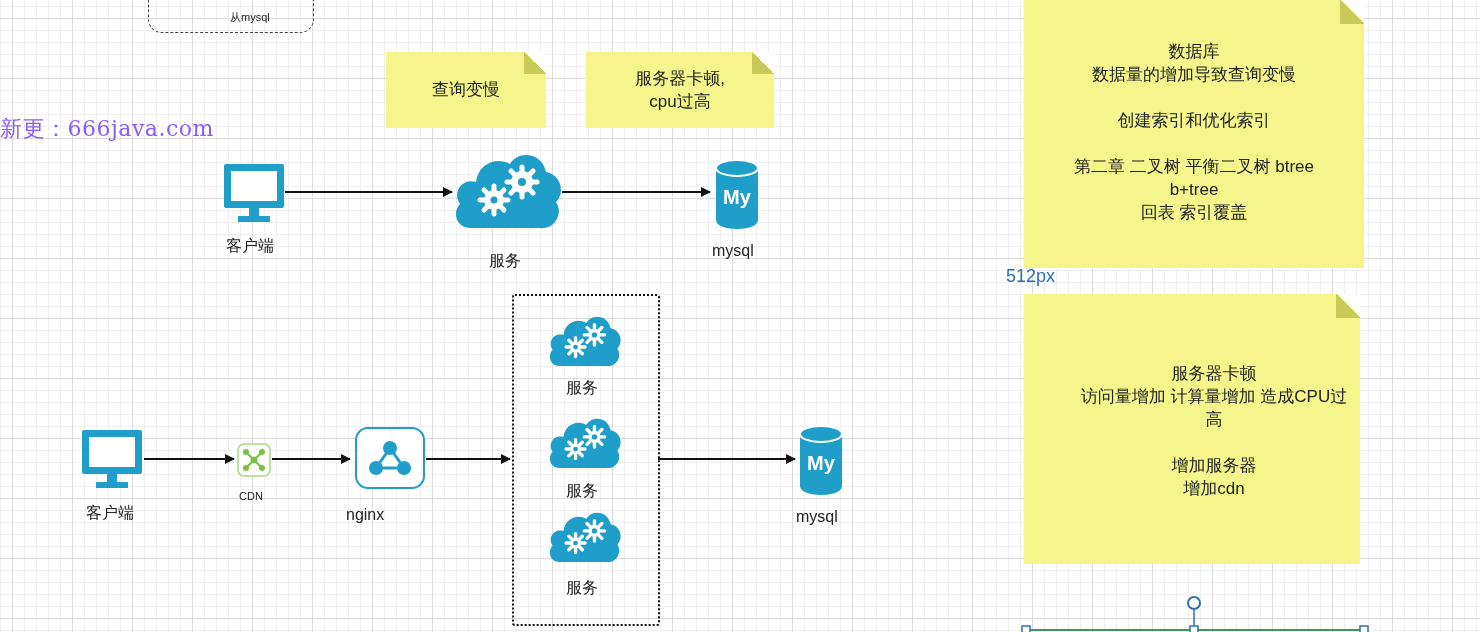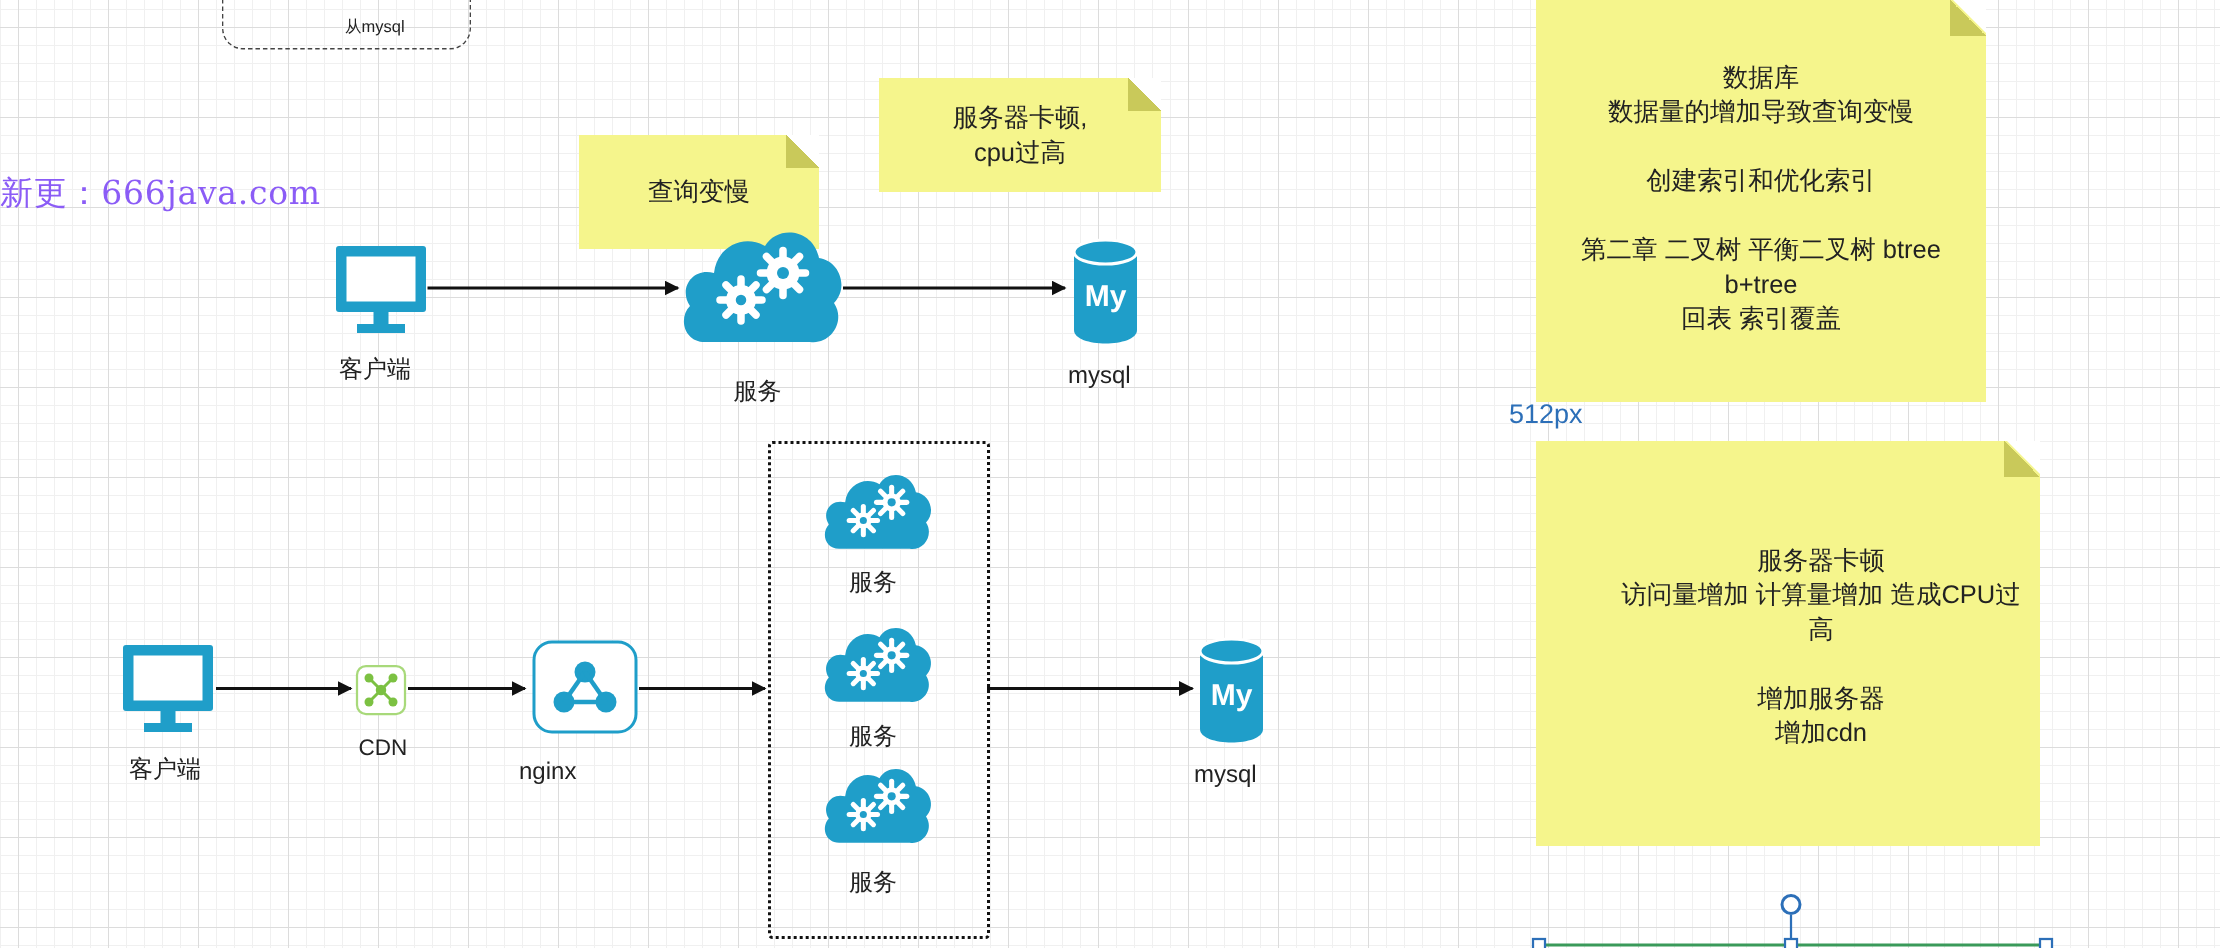--- a/index.html
+++ b/index.html
@@ -65,21 +65,21 @@
     </marker>
   </defs>
   <line x1="285" y1="192" x2="452" y2="192" stroke="#111" stroke-width="2" marker-end="url(#arr)"></line>
   <line x1="562" y1="192" x2="710" y2="192" stroke="#111" stroke-width="2" marker-end="url(#arr)"></line>
   <line x1="144" y1="459" x2="234" y2="459" stroke="#111" stroke-width="2" marker-end="url(#arr)"></line>
   <line x1="272" y1="459" x2="350" y2="459" stroke="#111" stroke-width="2" marker-end="url(#arr)"></line>
   <line x1="426" y1="459" x2="510" y2="459" stroke="#111" stroke-width="2" marker-end="url(#arr)"></line>
   <line x1="658" y1="459" x2="795" y2="459" stroke="#111" stroke-width="2" marker-end="url(#arr)"></line>
 </svg>
 
-<div class="note" style="left:386px; top:52px; width:160px; height:76px;margin-top:38px;">
+<div class="note" style="left:386px; top:52px; width:160px; height:76px;">
   <div class="fold"></div>
   <div class="note-text" style="top:26px;">查询变慢</div>
 </div>
 <div class="note" style="left:586px; top:52px; width:188px; height:76px;">
   <div class="fold"></div>
   <div class="note-text" style="top:15px;">服务器卡顿,
 cpu过高</div>
 </div>
 
 <svg class="ico" style="left:222px; top:162px;" width="64" height="64" viewBox="0 0 64 64">
@@ -143,21 +143,21 @@
       <circle cx="26" cy="10" r="3"></circle>
     <circle cx="10" cy="26" r="3"></circle>
       <circle cx="26" cy="26" r="3"></circle>
     <circle cx="18" cy="18" r="3.5"></circle>
   </g>
   <g stroke="#7cc142" stroke-width="2">
     <line x1="10" y1="10" x2="26" y2="26"></line>
       <line x1="26" y1="10" x2="10" y2="26"></line>
   </g>
 </svg>
-<div class="label" style="left:239px; top:490px; font-size:15px;">CDN</div>
+<div class="label" style="left:239px; top:490px; font-size:11px;">CDN</div>
 
 <svg class="ico" style="left:354px; top:426px;" width="72" height="64" viewBox="0 0 72 64">
   <rect x="2" y="2" width="68" height="60" rx="12" fill="#ffffff" stroke="#1f9ec9" stroke-width="2"></rect>
   <g fill="#1f9ec9">
     <circle cx="36" cy="22" r="7"></circle>
     <circle cx="22" cy="42" r="7"></circle>
     <circle cx="50" cy="42" r="7"></circle>
   </g>
   <g stroke="#1f9ec9" stroke-width="3">
     <line x1="36" y1="22" x2="22" y2="42"></line>
@@ -238,21 +238,21 @@
 </svg>
 <div class="label" style="left:566px; top:578px;">服务</div>
 
 <svg class="ico" style="left:798px; top:424px;" width="46" height="72" viewBox="0 0 46 72">
   <path d="M2,10 L2,62 C2,74 44,74 44,62 L44,10 Z" fill="#1f9ec9"></path>
   <ellipse cx="23" cy="10" rx="21" ry="8" fill="#1f9ec9" stroke="#ffffff" stroke-width="2"></ellipse>
   <text x="23" y="46" text-anchor="middle" font-family="Liberation Sans, sans-serif" font-weight="bold" font-size="20" fill="#ffffff">My</text>
 </svg>
 <div class="label" style="left:796px; top:508px;">mysql</div>
 
-<div class="note bignote" style="left:1024px; top:0px; width:300px; height:268px;text-align:center;">
+<div class="note bignote" style="left:1024px; top:0px; width:340px; height:268px;text-align:center;">
   <div class="fold" style="width:24px;height:24px;"></div>
   <div class="note-text" style="top:40px;">数据库
 数据量的增加导致查询变慢
 
 创建索引和优化索引
 
 第二章 二叉树 平衡二叉树 btree
 b+tree
 回表 索引覆盖</div>
 </div>

